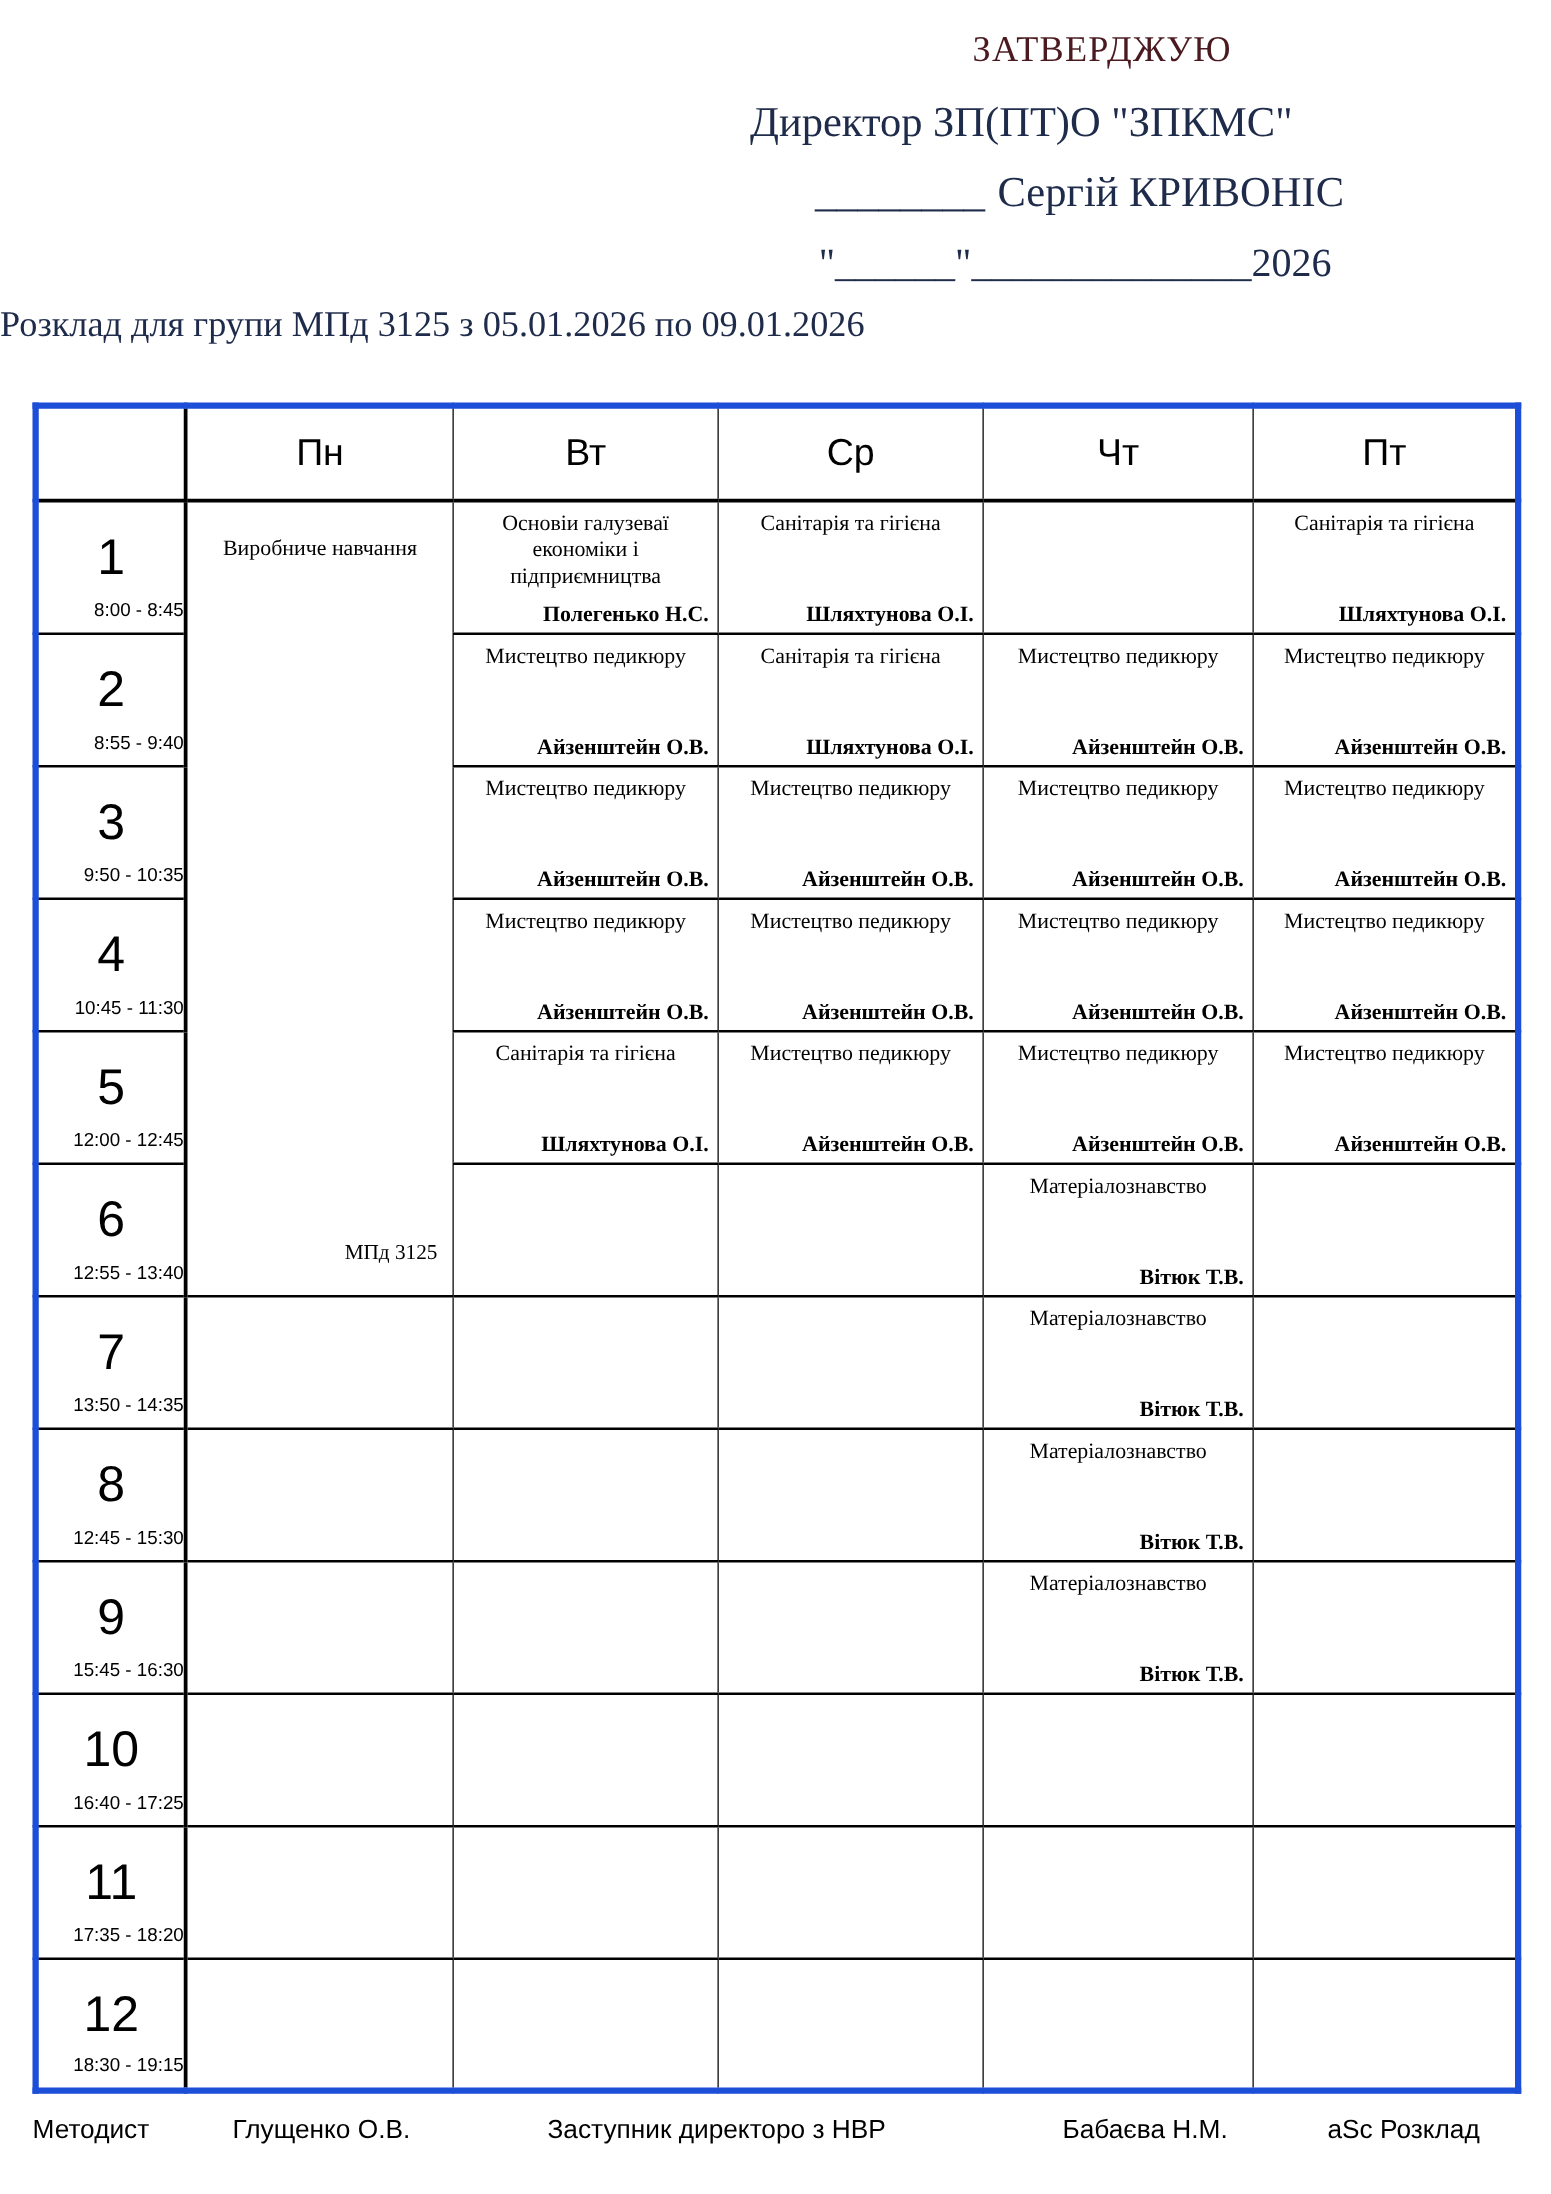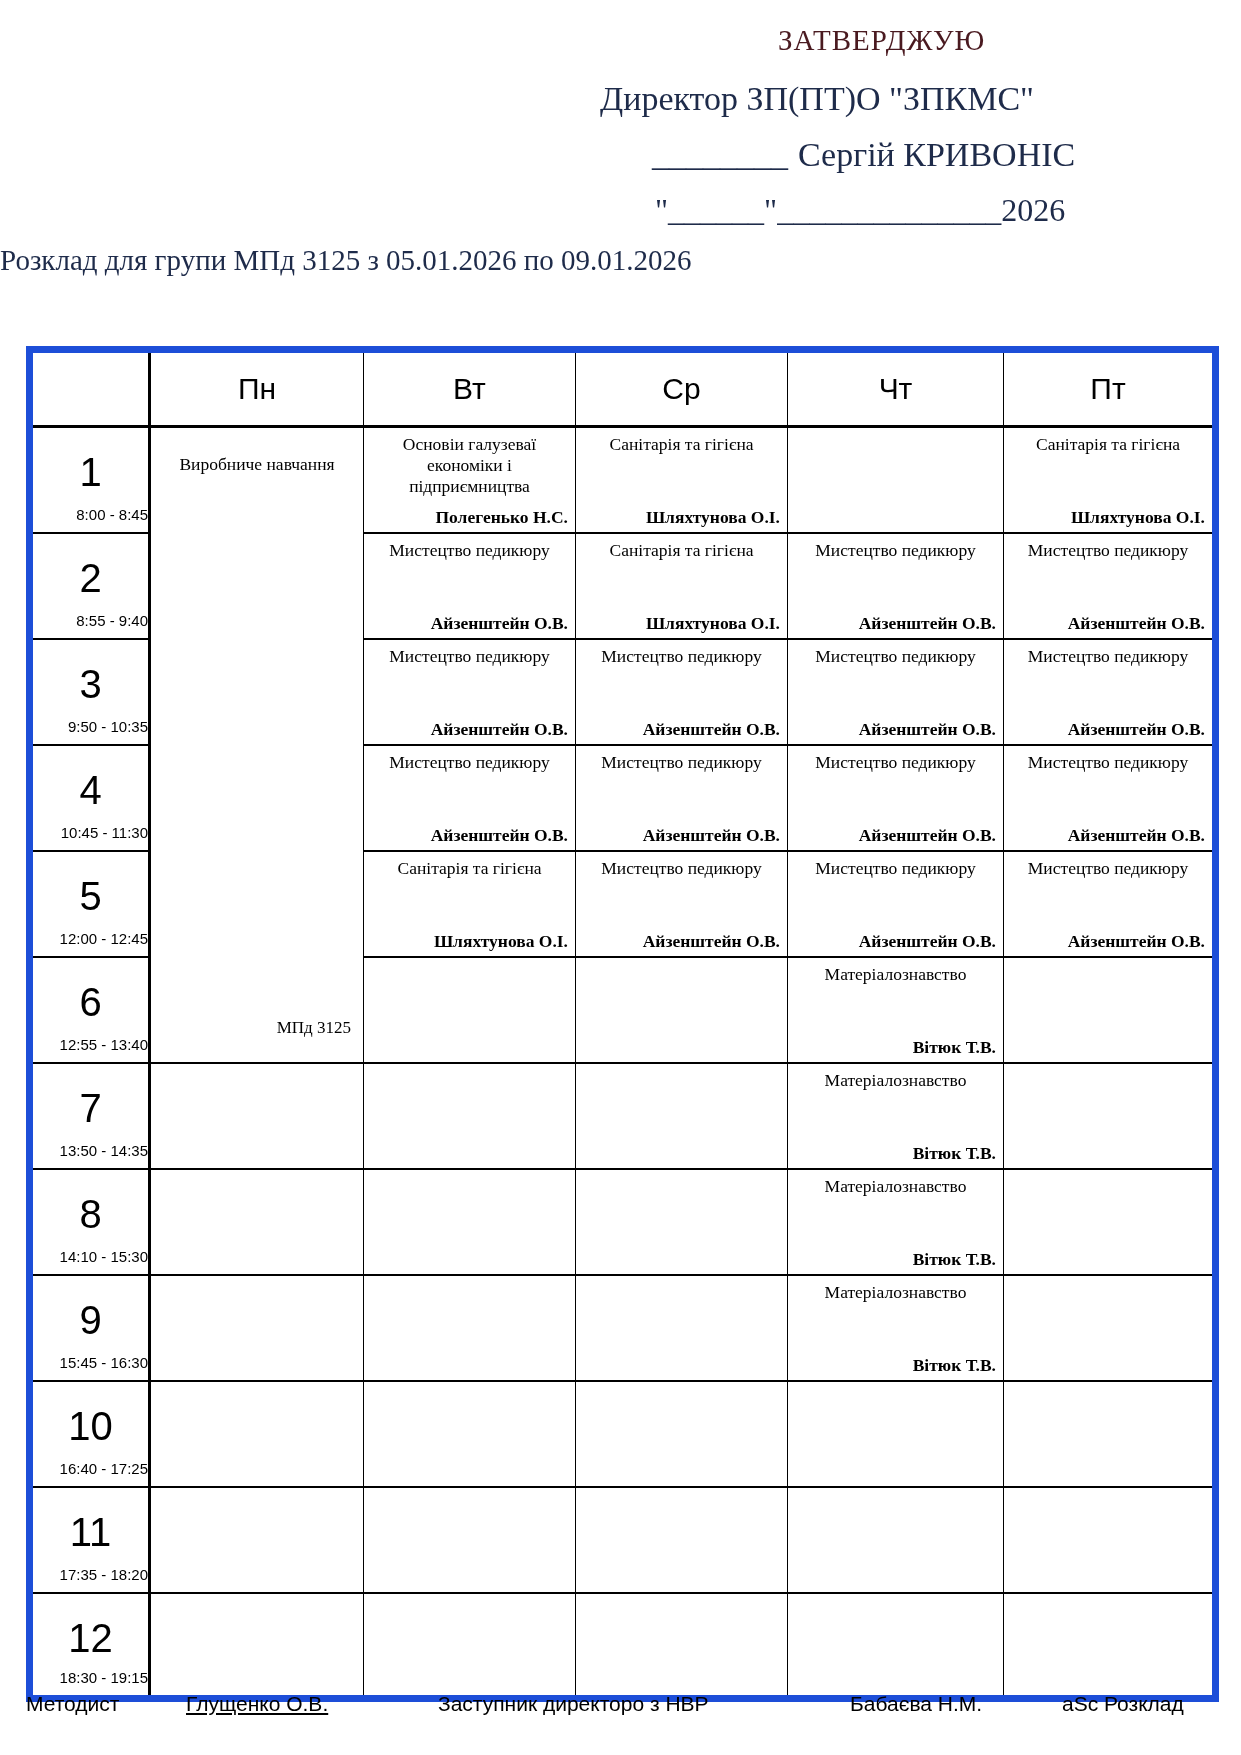--- a/index.html
+++ b/index.html
@@ -31,22 +31,21 @@
   .doc-title {
     position: absolute; left: 0; top: 244px; width: 1100px;
     text-align: left;
     font-size: 29px; color: #1e2b4a;
   }
   table.schedule {
     position: absolute; left: 26px; top: 322px;
     border-collapse: collapse;
     table-layout: fixed;
     width: 1186px;
-    border: 7px solid #1d4ed8;
-    margin-top: 24px;
+    border: 5px solid #1d4ed8;
   }
   table.schedule thead th {
     height: 70px;
     border-bottom: 3px solid #000;
     border-right: 1px solid #000;
     font-family: "Liberation Sans", sans-serif;
     font-weight: normal;
     font-size: 30px;
     text-align: center; vertical-align: middle;
   }
@@ -88,21 +87,21 @@
     position: absolute; bottom: 24px; right: 12px;
     font-size: 17px;
   }
   .footer {
     position: absolute; left: 0; top: 1692px; width: 1211px; height: 28px;
     font-family: "Liberation Sans", sans-serif;
     font-size: 21px;
   }
   .footer span { position: absolute; top: 0; white-space: nowrap; }
   .f-methodist { left: 26px; }
-  .f-methodist-name { left: 186px; text-decoration: underline; }
+  .f-methodist-name { left: 186px; }
   .f-deputy { left: 438px; }
   .f-deputy-name { left: 850px; }
   .f-brand { left: 1062px; }
 </style>
 </head>
 <body>
 
 <div class="appr-heading">ЗАТВЕРДЖУЮ</div>
 <div class="appr-director">Директор ЗП(ПТ)О "ЗПКМС"</div>
 <div class="appr-sig">
@@ -266,21 +265,21 @@
         <td class="lesson"></td>
         <td class="lesson">
           <div class="subject">Матеріалознавство</div>
           <div class="teacher">Вітюк Т.В.</div>
         </td>
         <td class="lesson"></td>
       </tr>
       <tr>
         <td class="period">
           <div class="pnum">8</div>
-          <div class="ptime">14:10 - 15:30</div>
+          <div class="ptime">12:45 - 15:30</div>
         </td>
         <td class="lesson"></td>
         <td class="lesson"></td>
         <td class="lesson"></td>
         <td class="lesson">
           <div class="subject">Матеріалознавство</div>
           <div class="teacher">Вітюк Т.В.</div>
         </td>
         <td class="lesson"></td>
       </tr>

